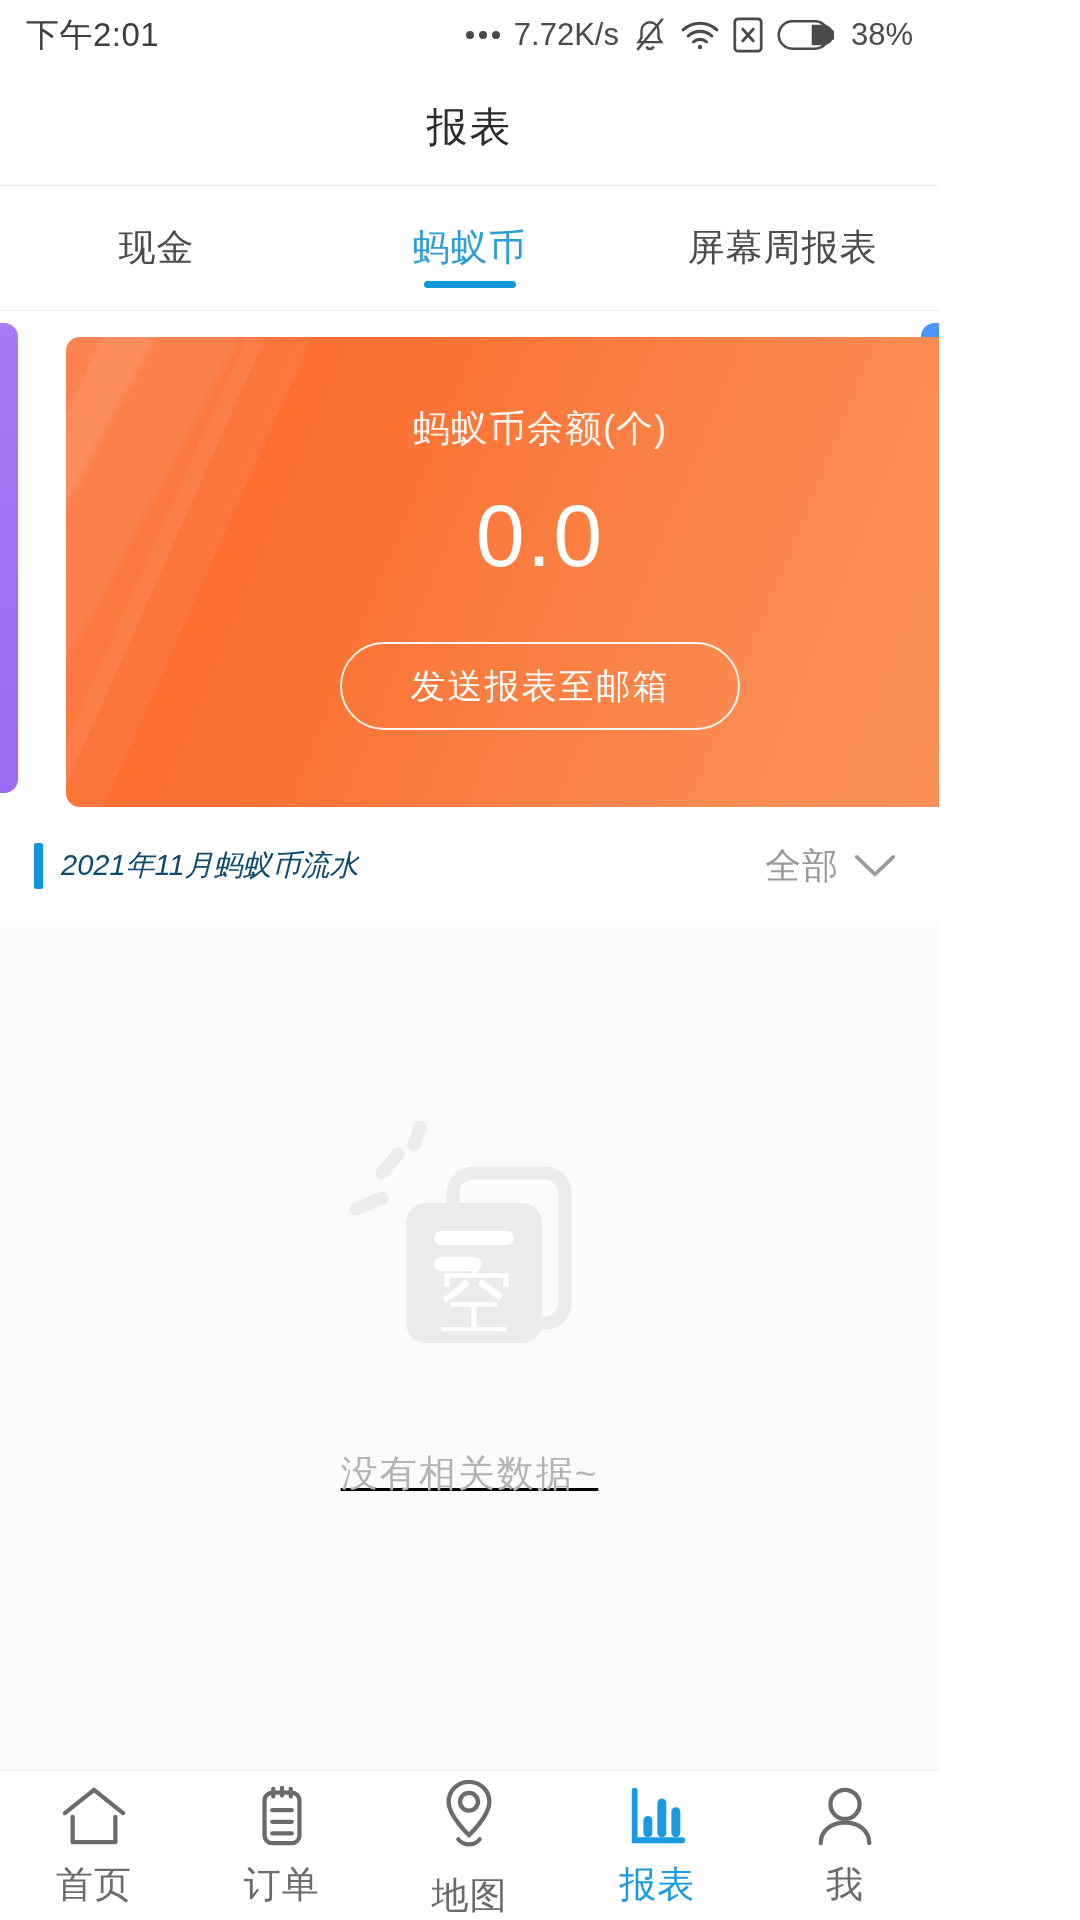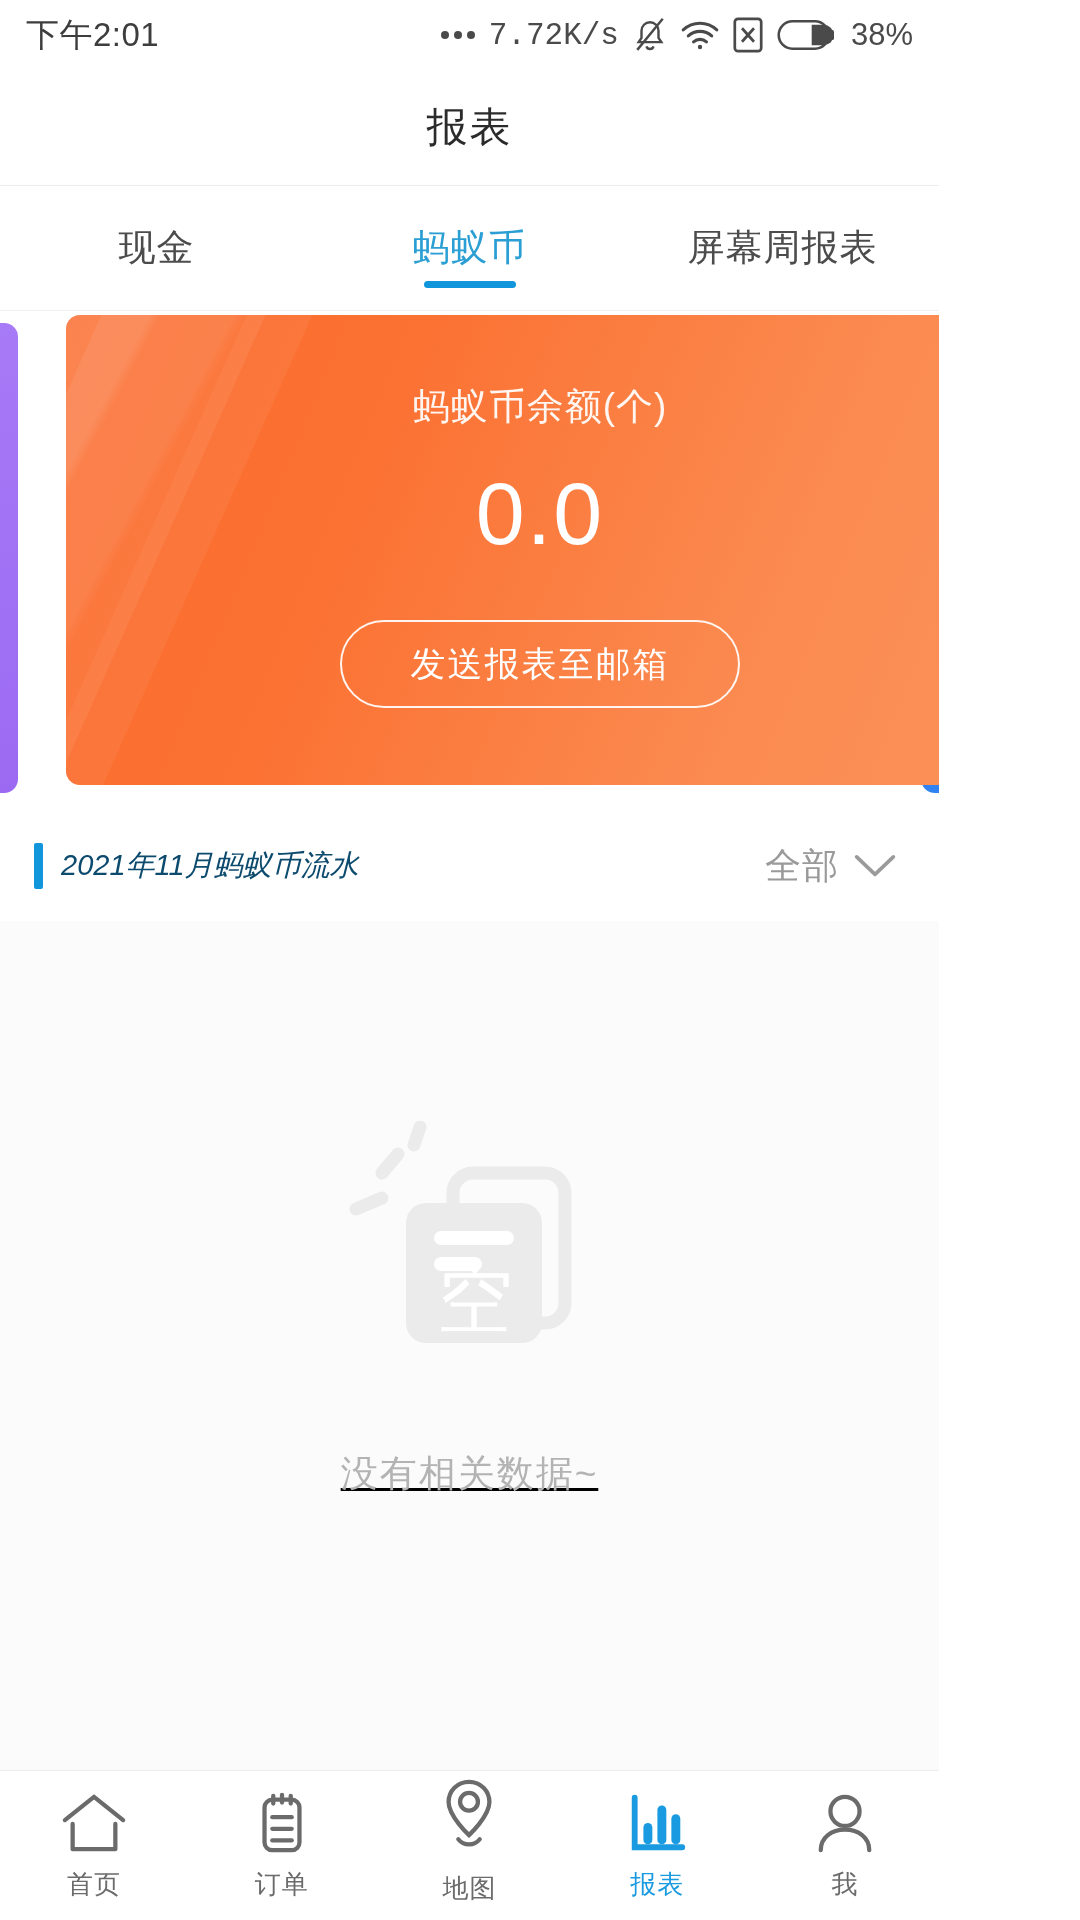--- a/index.html
+++ b/index.html
@@ -15,21 +15,21 @@
   .statusbar {
     height:70px; flex:0 0 70px;
     display:flex; align-items:center;
     padding:0 26px;
     background:#ffffff;
   }
   .status-time { font-size:33px; color:#3d3d3d; letter-spacing:0.5px; }
   .status-right { margin-left:auto; display:flex; align-items:center; gap:14px; }
   .dots-icon { display:flex; gap:5px; align-items:center; }
   .dots-icon i { width:8px; height:8px; border-radius:50%; background:#4a4a4a; display:block; }
-  .status-speed { font-size:31px; color:#4a4a4a; letter-spacing:0px;font-family:Liberation Mono, monospace; }
+  .status-speed { font-size:31px; color:#4a4a4a; letter-spacing:0px; }
   .icon-svg { display:block; }
   .status-batt-text { font-size:31px; color:#4a4a4a; margin-left:2px; }
 
   
   .titlebar {
     height:116px; flex:0 0 116px;
     display:flex; align-items:center; justify-content:center;
     background:#ffffff;
     border-bottom:1px solid #ececec;
   }
@@ -66,21 +66,21 @@
   }
   .peek {
     position:absolute; top:12px;
     width:90px; height:470px;
     border-radius:14px;
   }
   .peek-left  { left:-72px; background:linear-gradient(160deg,#a87bf7 0%,#9b6af2 100%); }
   .peek-right { right:-72px; background:linear-gradient(200deg,#4d97f8 0%,#2f82f0 100%); }
 
   .card {
-    position:absolute; left:66px; top:4px;
+    position:absolute; left:66px; top:26px;
     width:948px; height:470px;
     border-radius:14px;
     background:
       linear-gradient(118deg, rgba(255,255,255,0.10) 0%, rgba(255,255,255,0.10) 7%, rgba(255,255,255,0) 8%),
       linear-gradient(118deg, rgba(255,255,255,0.07) 0%, rgba(255,255,255,0.07) 14%, rgba(255,255,255,0) 15%),
       linear-gradient(112deg, #fb6b2d 0%, #fb7233 32%, #fb8a50 72%, #fb9259 100%);
     overflow:hidden;
     display:flex; flex-direction:column; align-items:center;
   }
   .card::before {
@@ -165,21 +165,21 @@
   }
   .nav-item {
     flex:1;
     display:flex; flex-direction:column;
     align-items:center; justify-content:center;
     gap:10px;
     cursor:pointer;
     position:relative;
   }
   .nav-item .nav-icon { height:68px; display:flex; align-items:center; justify-content:center; }
-  .nav-item .nav-label { font-size:26px; color:#6b6b6b; letter-spacing:1px; }
+  .nav-item .nav-label { font-size:37px; color:#6b6b6b; letter-spacing:1px; }
   .nav-item.active .nav-label { color:#1a9ae0; }
   .nav-item.raised { justify-content:flex-start; padding-top:8px; }
   .nav-item.raised .nav-label { margin-top:14px; }
 </style>
 </head>
 <body>
 
 <div class="screen">
 
   <div class="statusbar">

